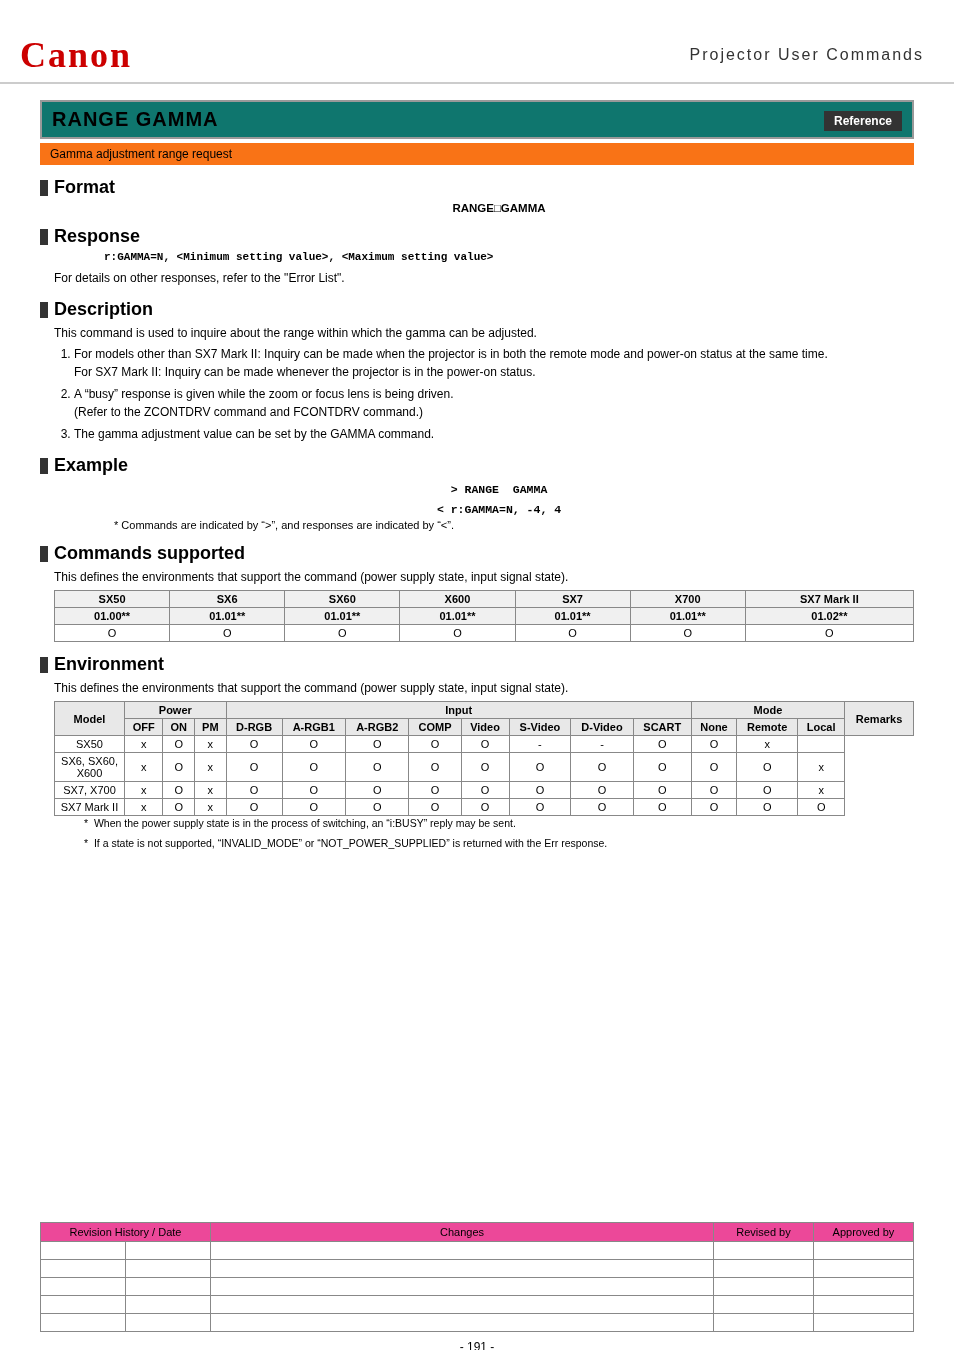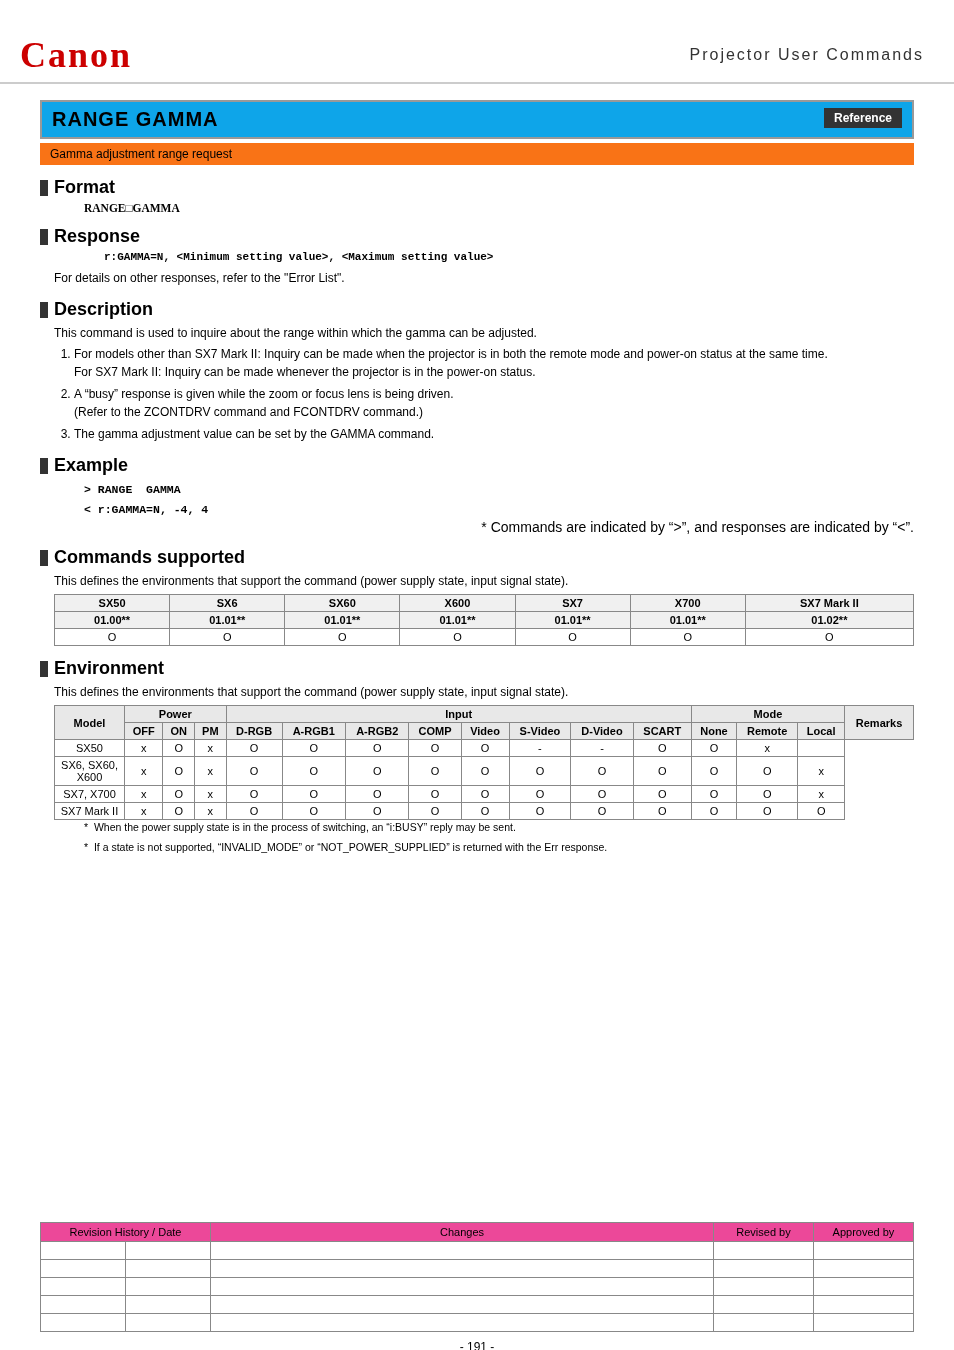--- a/index.html
+++ b/index.html
@@ -39,25 +39,25 @@
       letter-spacing: 2px;
     }
     
     .content {
       padding: 16px 40px 10px 40px;
     }
     
     .title-bar {
       display: flex;
       justify-content: space-between;
-      align-items: flex-start;
+      align-items: flex-end;
       border: 2px solid #999;
       padding: 6px 10px;
       margin-bottom: 4px;
-      background: #0ea5e9;
+      background: #0f766e;
     }
     .title-bar h1 {
       font-size: 20px;
       font-weight: bold;
       letter-spacing: 1px;
     }
     .reference-badge {
       background: #333;
       color: #fff;
       font-size: 12px;
@@ -87,25 +87,26 @@
       flex-shrink: 0;
     }
     .section-title {
       font-size: 18px;
       font-weight: bold;
     }
     .section-content {
       padding-left: 14px;
     }
     .code-block {
-      font-family: Liberation Serif, serif;
+      font-family: Liberation Sans, sans-serif;
       font-size: 11.5px;
       font-weight: bold;
       padding-left: 30px;
       margin: 4px 0;
+      text-align: center;
     }
     .response-block {
       font-family: 'Courier New', Courier, monospace;
       font-size: 11px;
       font-weight: bold;
       padding-left: 50px;
       margin: 4px 0;
     }
     .body-text {
       font-size: 12px;
@@ -123,27 +124,27 @@
       padding-left: 50px;
       line-height: 1.5;
     }
     
     .example-block {
       padding-left: 30px;
       font-family: 'Courier New', Courier, monospace;
       font-size: 11.5px;
       font-weight: bold;
       line-height: 1.7;
+      text-align: center;
     }
     .example-note {
       padding-left: 60px;
-      font-size: 14px;
+      font-size: 11px;
       font-family: Arial, sans-serif;
       font-weight: normal;
-      text-align: right;
     }
     
     table {
       border-collapse: collapse;
       font-size: 11px;
       border-radius: 21px;
     }
     .commands-table {
       width: 100%;
     }

